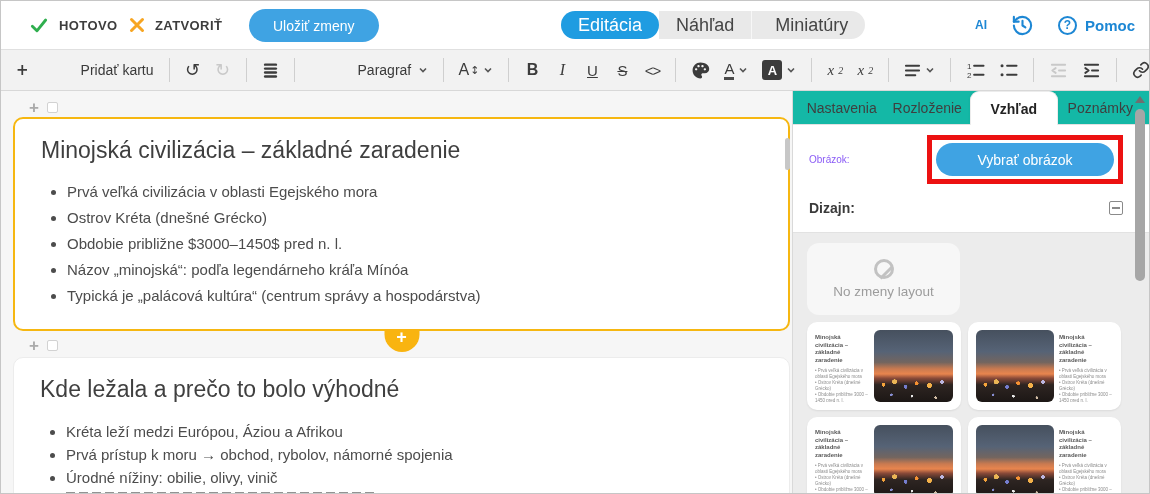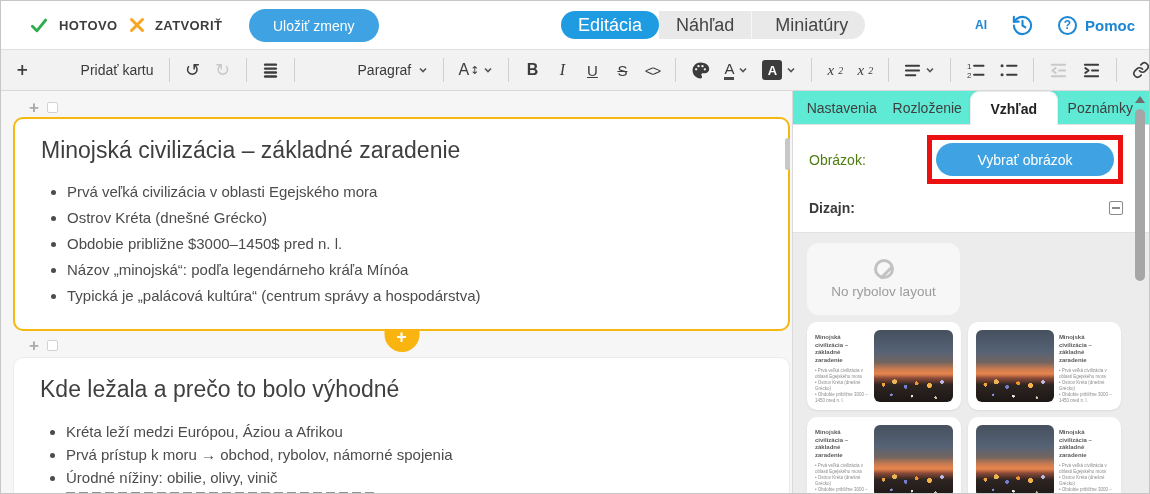--- a/index.html
+++ b/index.html
@@ -56,26 +56,26 @@
   .card ul { margin:14px 0 0 0; padding-left:26px; }
   .card-1 ul li { font-size:15px; color:#4c4c4c; line-height:26px; }
   .card-2 ul { margin-top:16px; }
   .card-2 ul li { font-size:15px; color:#4c4c4c; line-height:23px; }
   .fab-add { position:absolute; bottom:-23px; left:50%; transform:translateX(-50%); width:35px; height:23px; background:#f9b410; border-radius:0 0 18px 18px; color:#fff; font-size:18px; font-weight:bold; display:flex; align-items:flex-start; justify-content:center; line-height:17px; cursor:pointer; z-index:3; }
   .clipped-line { margin:3px 0 0 26px; width:310px; height:4px; background:repeating-linear-gradient(90deg,#6e6e6e 0 9px, transparent 9px 13px, #6e6e6e 13px 22px, transparent 22px 26px); opacity:.75; }
   .ed-scroll-thumb { position:absolute; right:2px; top:47px; width:5px; height:32px; background:#c7c7c7; border-radius:3px; }
 
   
   .panel { width:357px; flex:none; border-left:1px solid #d9d9d9; background:#fff; display:flex; flex-direction:column; position:relative; }
-  .panel-tabs { height:34px; display:flex; align-items:stretch; border-bottom:1px solid #e2e2e2; padding:0 6px; background:#5eead4; }
+  .panel-tabs { height:34px; display:flex; align-items:stretch; border-bottom:1px solid #e2e2e2; padding:0 6px; background:#14b8a6; }
   .ptab { flex:1; display:flex; align-items:center; justify-content:center; font-size:14px; color:#3f3f3f; cursor:pointer; }
   .ptab.active { font-weight:bold; color:#222; background:#fff; border:1px solid #ececec; border-bottom:none; border-radius:9px 9px 0 0; margin-bottom:-1px; box-shadow:0 -1px 3px rgba(0,0,0,.06); }
   .psec { padding:10px 26px 16px 16px; border-bottom:1px solid #e2e2e2; background:#fff; }
   .row-image { display:flex; align-items:center; }
-  .p-label { color:#4d7c0f; font-size:14px; }
+  .p-label { color:#8b5cf6; font-size:10px; }
   .red-box { margin-left:auto; border:5px solid #ec1111; padding:3px 4px; }
   .btn-select-img { width:178px; height:33px; border:none; border-radius:17px; background:#3fa3e3; color:#fff; font-size:14px; font-family:inherit; display:flex; align-items:center; justify-content:center; cursor:pointer; }
   .row-design { display:flex; align-items:center; margin-top:16px; }
   .design-lbl { font-weight:bold; color:#3b3b3b; font-size:14px; }
   .collapse-icon { margin-left:auto; width:14px; height:14px; border:1.4px solid #8a8a8a; border-radius:2px; position:relative; cursor:pointer; }
   .collapse-icon::after { content:""; position:absolute; left:2px; right:2px; top:5px; height:1.6px; background:#8a8a8a; }
   .designs { flex:1; background:#ececec; padding:10px 28px 0 14px; overflow:hidden; }
   .no-design { width:153px; height:72px; border-radius:12px; background:#f7f7f7; display:flex; flex-direction:column; align-items:center; justify-content:center; gap:5px; margin-bottom:7px; cursor:pointer; }
   .nd-icon { width:20px; height:20px; border:3px solid #c2c2c2; border-radius:50%; position:relative; }
   .nd-icon::after { content:""; position:absolute; width:3px; height:17px; background:#c2c2c2; left:8.5px; top:1.5px; transform:rotate(45deg); }
@@ -362,21 +362,21 @@
         </div>
         <div class="row-design">
           <span class="design-lbl">Dizajn:</span>
           <span class="collapse-icon"></span>
         </div>
       </div>
 
       <div class="designs">
         <div class="no-design">
           <span class="nd-icon"></span>
-          <span class="nd-label">No rybolov layout</span>
+          <span class="nd-label">No zmeny layout</span>
         </div>
         <div class="design-grid">
             <div class="thumb">
               <div class="mini-text">
                 <div class="mini-title">Minojská civilizácia – základné zaradenie</div>
                 <div class="mini-li">Prvá veľká civilizácia v oblasti Egejského mora</div>
                 <div class="mini-li">Ostrov Kréta (dnešné Grécko)</div>
                 <div class="mini-li">Obdobie približne 3000 – 1450 pred n. l.</div>
               </div>
               <div class="mini-img"></div>

